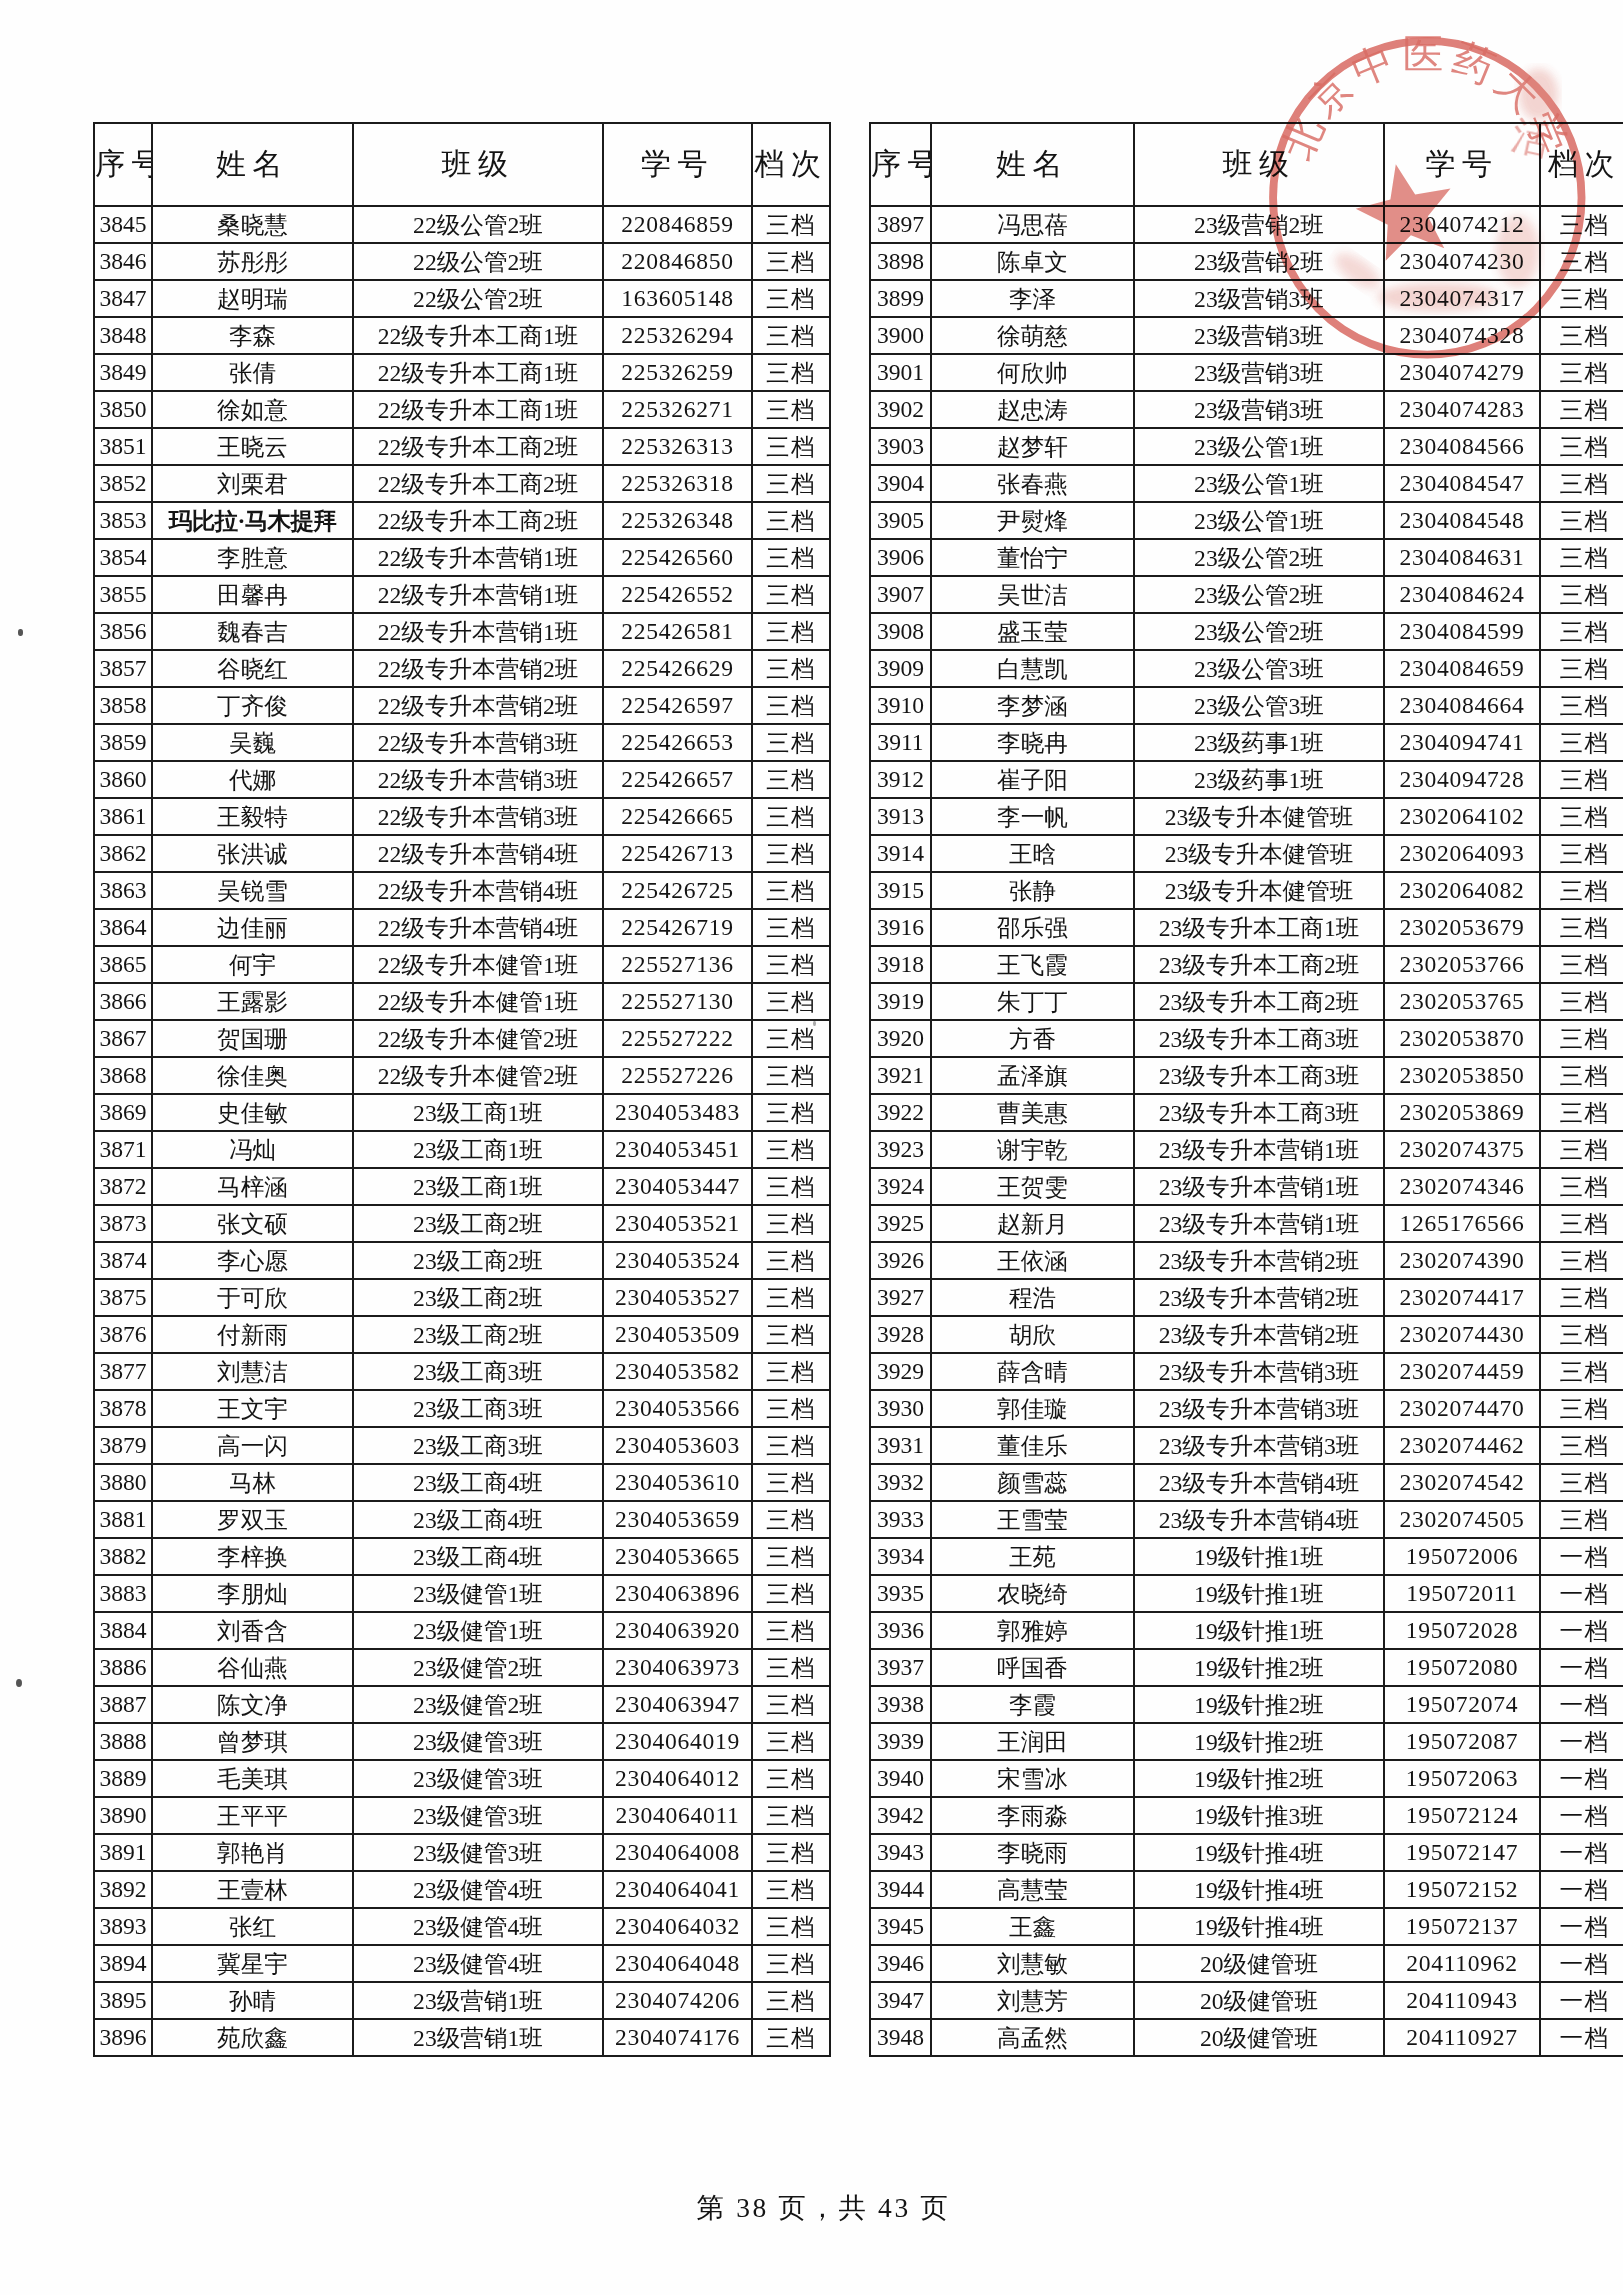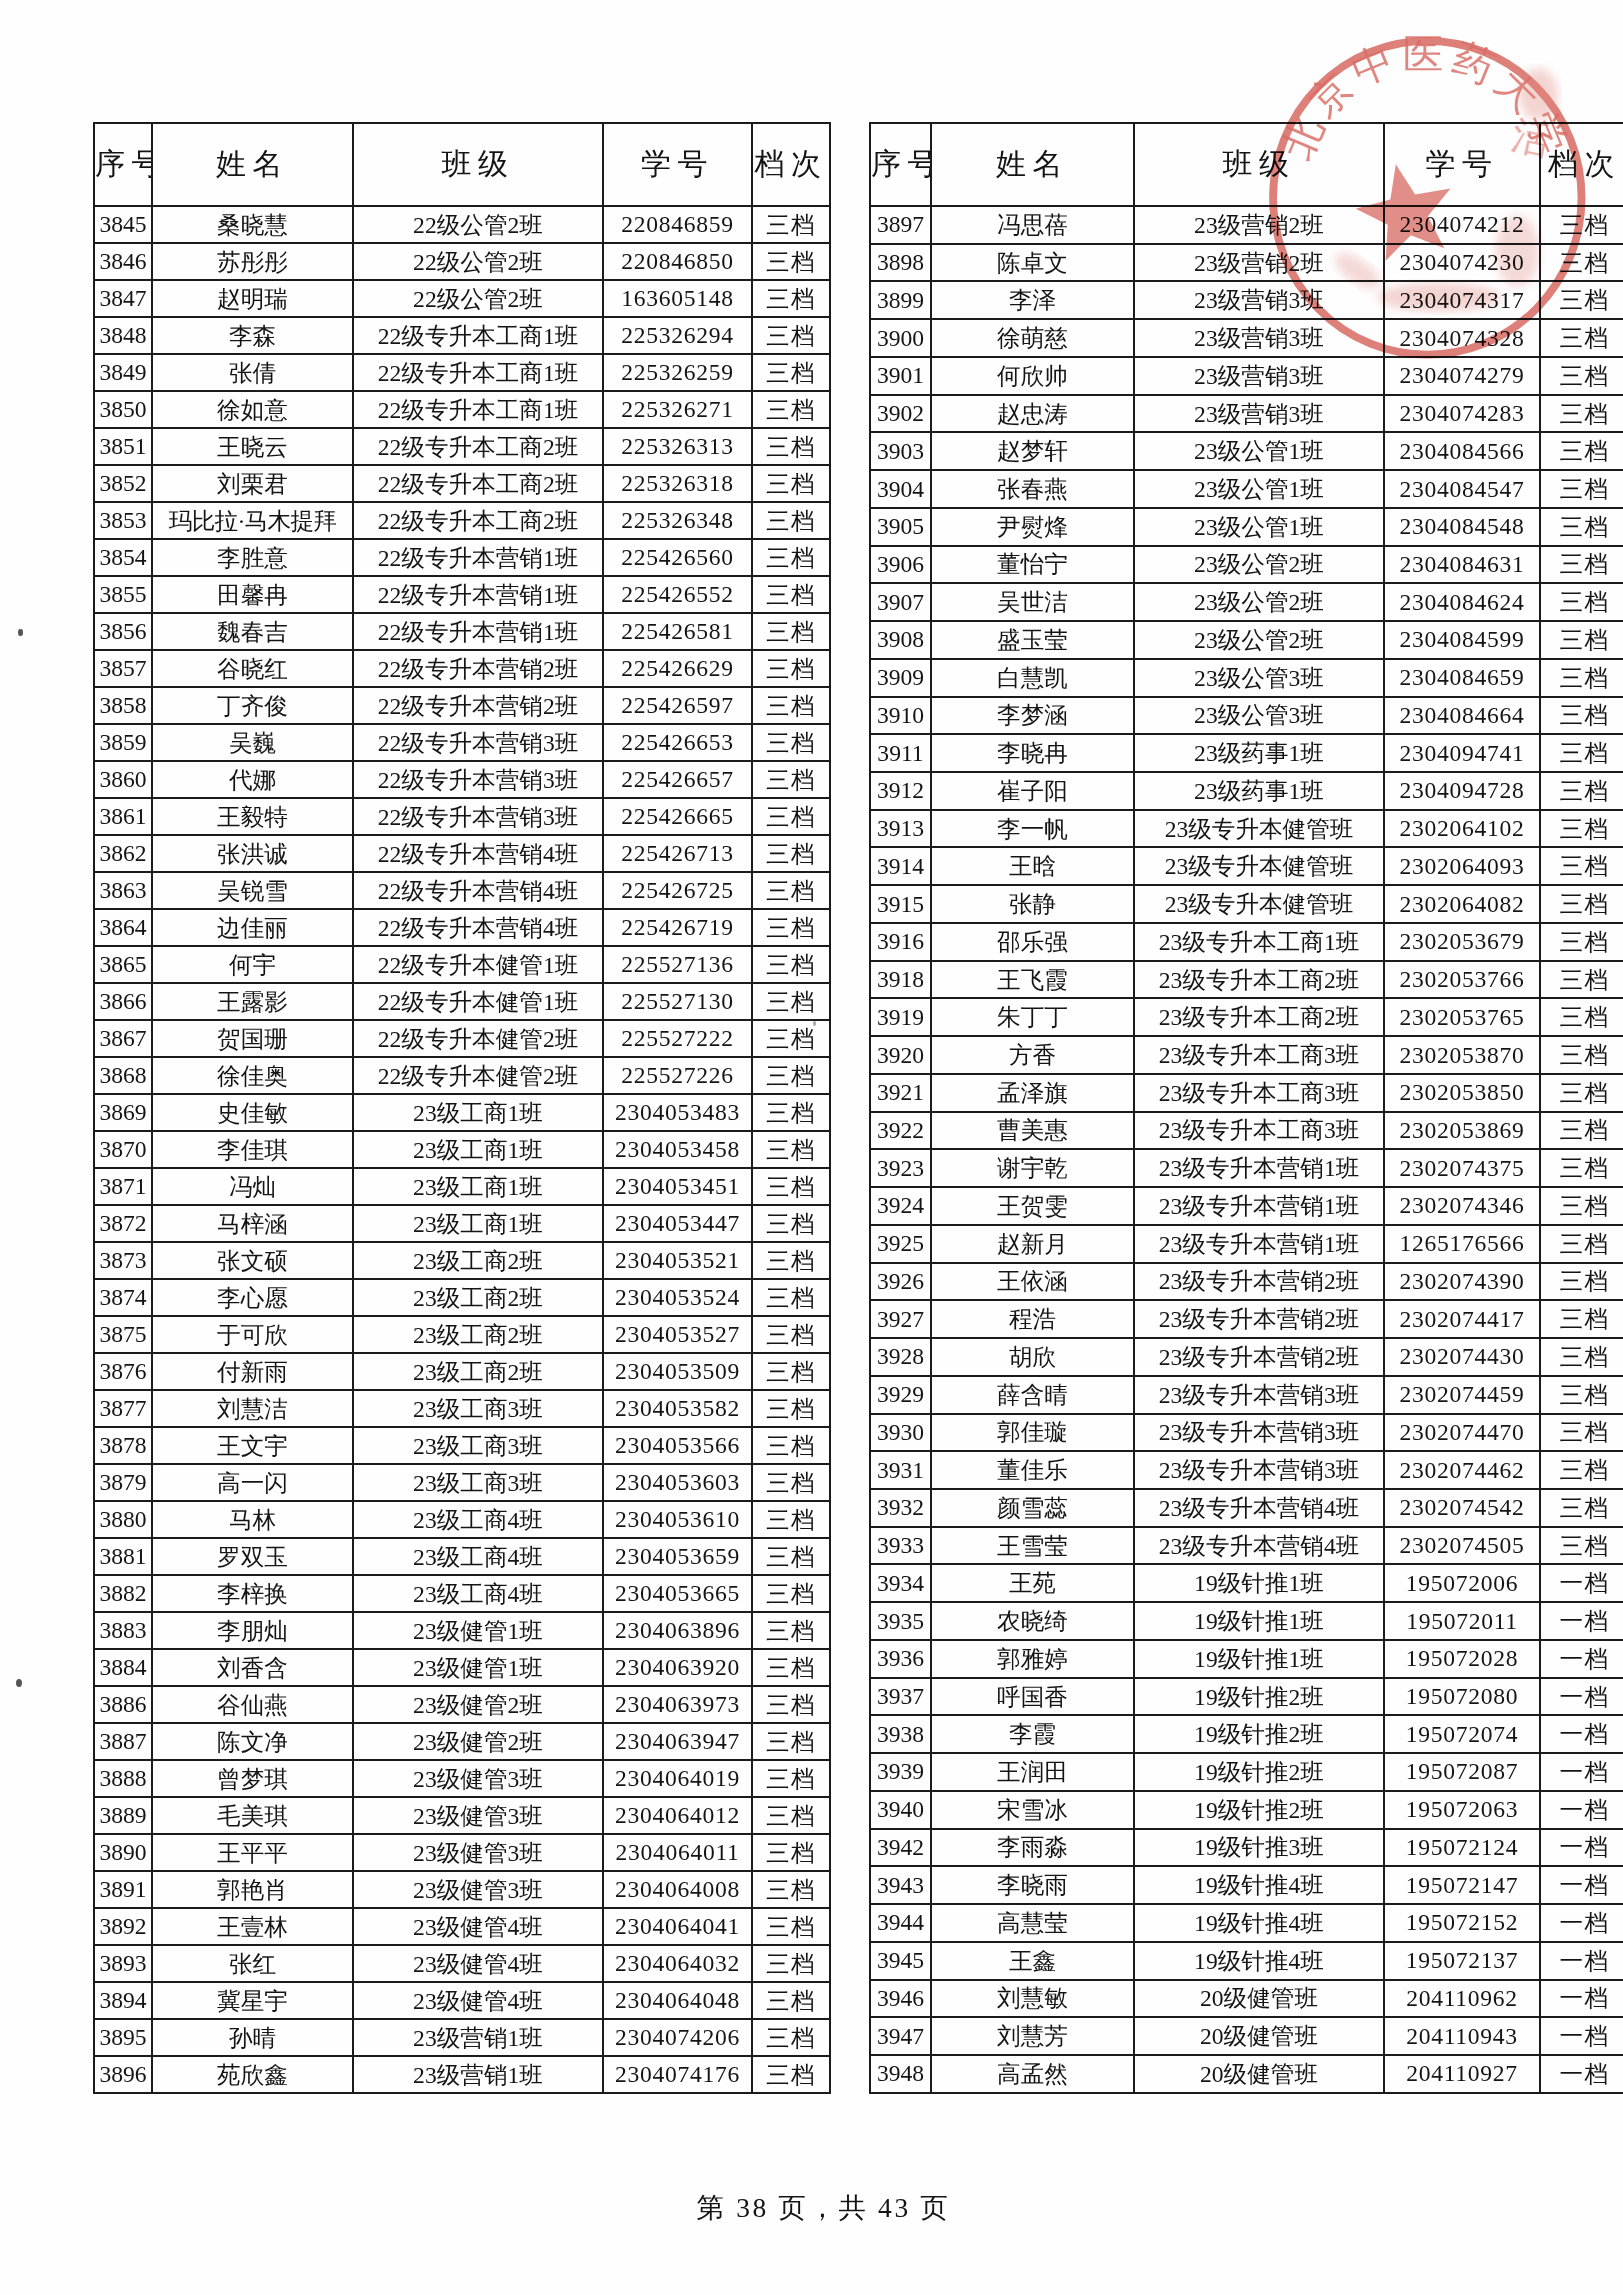--- a/index.html
+++ b/index.html
@@ -38,21 +38,21 @@
   table.roster td{
     height:35px;
     font-size:23.6px;
   }
   .t-left{width:736px;}
   .t-right{width:759px;}
   td.c0{font-size:25px;}
   td.c2{font-size:22px;letter-spacing:0px;}
   td.c3{font-size:24px;letter-spacing:0.7px;}
   td.c4{font-size:23px;letter-spacing:1.3px;}
-  td.tight{font-size:19px;letter-spacing:-0.7px;}
+  td.tight{font-size:19px;letter-spacing:-0.7px;font-weight:bold;}
   .footer{
     position:absolute;left:12px;top:2190px;width:100%;
     text-align:center;
     font-size:27.5px;
     letter-spacing:2.6px;
   }
   .stamp{
     position:absolute;left:1243px;top:16.4px;width:366px;height:353px;
     mix-blend-mode:multiply;
     opacity:.88;
@@ -257,27 +257,20 @@
             <td class="c4">三档</td>
           </tr>
           <tr>
             <td class="c0">3869</td>
             <td class="c1">史佳敏</td>
             <td class="c2">23级工商1班</td>
             <td class="c3">2304053483</td>
             <td class="c4">三档</td>
           </tr>
           <tr>
-            <td class="c0">3870</td>
-            <td class="c1">李佳琪</td>
-            <td class="c2">23级工商1班</td>
-            <td class="c3">2304053458</td>
-            <td class="c4">三档</td>
-          </tr>
-          <tr>
             <td class="c0">3871</td>
             <td class="c1">冯灿</td>
             <td class="c2">23级工商1班</td>
             <td class="c3">2304053451</td>
             <td class="c4">三档</td>
           </tr>
           <tr>
             <td class="c0">3872</td>
             <td class="c1">马梓涵</td>
             <td class="c2">23级工商1班</td>

